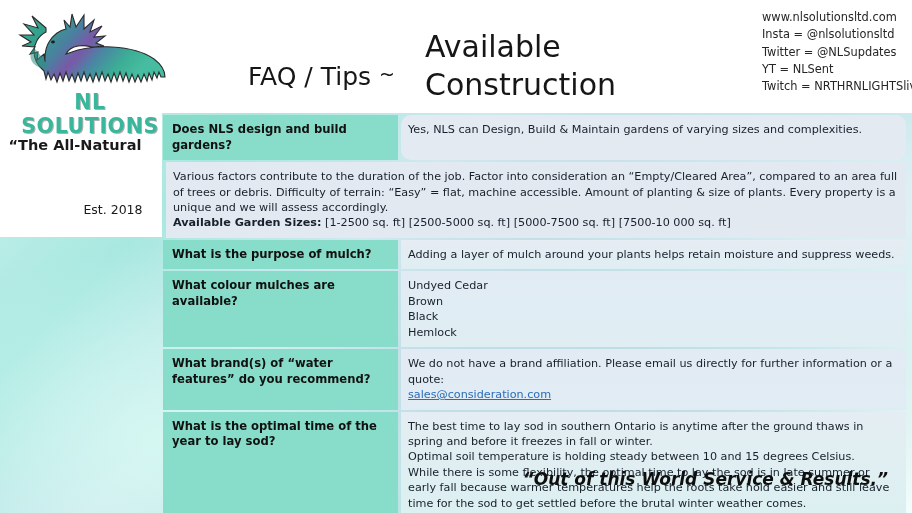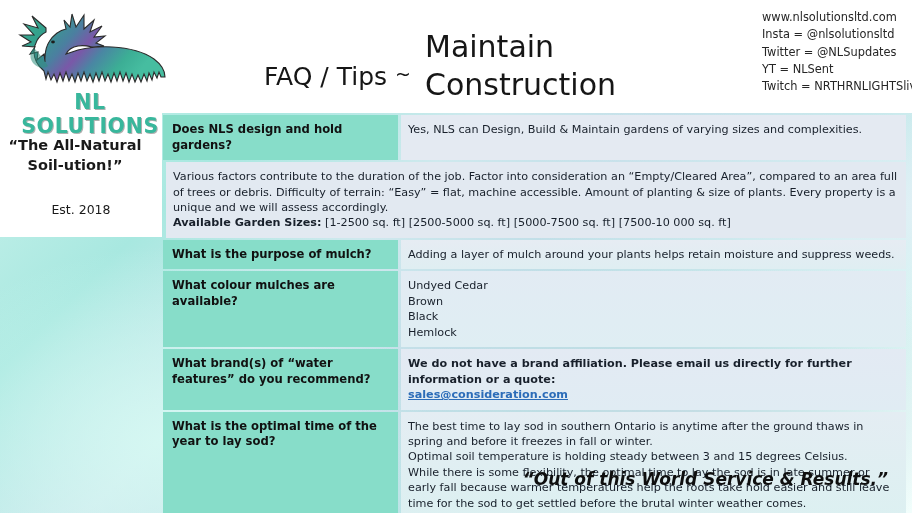--- a/index.html
+++ b/index.html
@@ -87,32 +87,33 @@
     line-height: 1.35;
   }
   .estd {
     position: absolute;
     left: 0; top: 202px;
     width: 162px;
     text-align: center;
     font-family: "DejaVu Sans", sans-serif;
     font-size: 12.5px;
     color: #1a1a1a;
+    padding-left: 32px;
   }
 
   
   .title-block {
     position: absolute;
     left: 235px; top: 18px;
     width: 470px;
     height: 90px;
   }
   .title-small {
     position: absolute;
-    left: 29px; top: 44px;
+    left: 13px; top: 44px;
     font-family: "DejaVu Sans", sans-serif;
     font-size: 25px;
     color: #161616;
     white-space: nowrap;
   }
   .title-tilde {
     font-size: 19px;
     vertical-align: 4px;
   }
   .title-big {
@@ -164,25 +165,25 @@
     flex: 1 1 auto;
     background: #e4eaf2;
     padding: 7px 8px 7px 7px;
     margin-left: 3px;
     box-sizing: border-box;
     font-family: "DejaVu Sans", sans-serif;
     font-size: 11.2px;
     color: #18202b;
     line-height: 1.38;
   }
-  .faq-a.tint-a { background: #e4eaf2; }
+  .faq-a.tint-a { background: #e4eaf2; border-radius: 10px; }
   .faq-a.tint-b { background: #e2e9f1; }
   .faq-a.tint-c { background: linear-gradient(180deg,#e6ecf3 0%, #dfeef2 100%); }
   .faq-a.tint-d { background: linear-gradient(180deg,#e2ebf3 0%, #dfeef3 100%); }
-  .faq-a.tint-e { background: linear-gradient(180deg,#e3eaf3 0%, #e0ecf3 100%); font-weight: bold; }
+  .faq-a.tint-e { background: linear-gradient(180deg,#e3eaf3 0%, #e0ecf3 100%); }
   .faq-a.tint-g { background: linear-gradient(180deg,#e4edf3 0%, #dcf0f1 100%); }
 
   .faq-a strong { font-weight: bold; }
   .faq-a a,
   .email-link {
     color: #2b6cb8;
     text-decoration: underline;
   }
   .a-line { display: block; }
 
@@ -239,47 +240,46 @@
 
       <path fill="#2f8f7e" opacity="0.55" d="M30,46 C26,50 25,56 29,61 C33,66 40,67 44,64 C40,58 36,52 30,46 Z"></path>
 
       <ellipse cx="49" cy="40" rx="1.9" ry="1.4" fill="#1d1d1d"></ellipse>
     </svg>
     <div class="logo-text">NL SOLUTIONS</div>
   </div>
 
   <div class="slogan">
     <div>“The All-Natural</div>
-    <div>Soil-ution!”</div>
   </div>
   <div class="estd">Est. 2018</div>
 
   <div class="title-block">
     <div class="title-small">
       <span>FAQ / Tips</span>
       <span class="title-tilde">~</span>
     </div>
     <div class="title-big">
-      <div>Maintain</div>
+      <div>Available</div>
       <div>Construction</div>
     </div>
   </div>
 
   <div class="contacts">
     <div>www.nlsolutionsltd.com</div>
     <div>Insta = @nlsolutionsltd</div>
     <div>Twitter = @NLSupdates</div>
     <div>YT = NLSent</div>
     <div>Twitch = NRTHRNLIGHTSlive</div>
   </div>
 
   <div class="faq-table">
 
     <div class="faq-row">
-      <div class="faq-q">Does NLS design and hold gardens?</div>
+      <div class="faq-q">Does NLS design and build gardens?</div>
       <div class="faq-a tint-a">
         <span class="a-line">Yes, NLS can Design, Build &amp; Maintain gardens of varying sizes and complexities.</span>
       </div>
     </div>
 
     <div class="faq-row">
       <div class="faq-a tint-b">
         <span class="a-line">Various factors contribute to the duration of the job. Factor into consideration an “Empty/Cleared Area”, compared to an area full of trees or debris. Difficulty of terrain: “Easy” = flat, machine accessible. Amount of planting &amp; size of plants. Every property is a unique and we will assess accordingly.</span>
         <span class="a-line"><strong>Available Garden Sizes:</strong><span> [1-2500 sq. ft] [2500-5000 sq. ft] [5000-7500 sq. ft] [7500-10 000 sq. ft]</span></span>
       </div>
@@ -307,21 +307,21 @@
       <div class="faq-a tint-e">
         <span class="a-line">We do not have a brand affiliation. Please email us directly for further information or a quote:</span>
         <span class="a-line email-link">sales@consideration.com</span>
       </div>
     </div>
 
     <div class="faq-row">
       <div class="faq-q">What is the optimal time of the year to lay sod?</div>
       <div class="faq-a tint-g">
         <span class="a-line">The best time to lay sod in southern Ontario is anytime after the ground thaws in spring and before it freezes in fall or winter.</span>
-        <span class="a-line">Optimal soil temperature is holding steady between 3 and 15 degrees Celsius.</span>
+        <span class="a-line">Optimal soil temperature is holding steady between 10 and 15 degrees Celsius.</span>
         <span class="a-line">While there is some flexibility, the optimal time to lay the sod is in late summer or early fall because warmer temperatures help the roots take hold easier and still leave time for the sod to get settled before the brutal winter weather comes.</span>
       </div>
     </div>
 
   </div>
 
   <div class="footer-tag">“Out of this World Service &amp; Results.”</div>
 
 </div>
 

